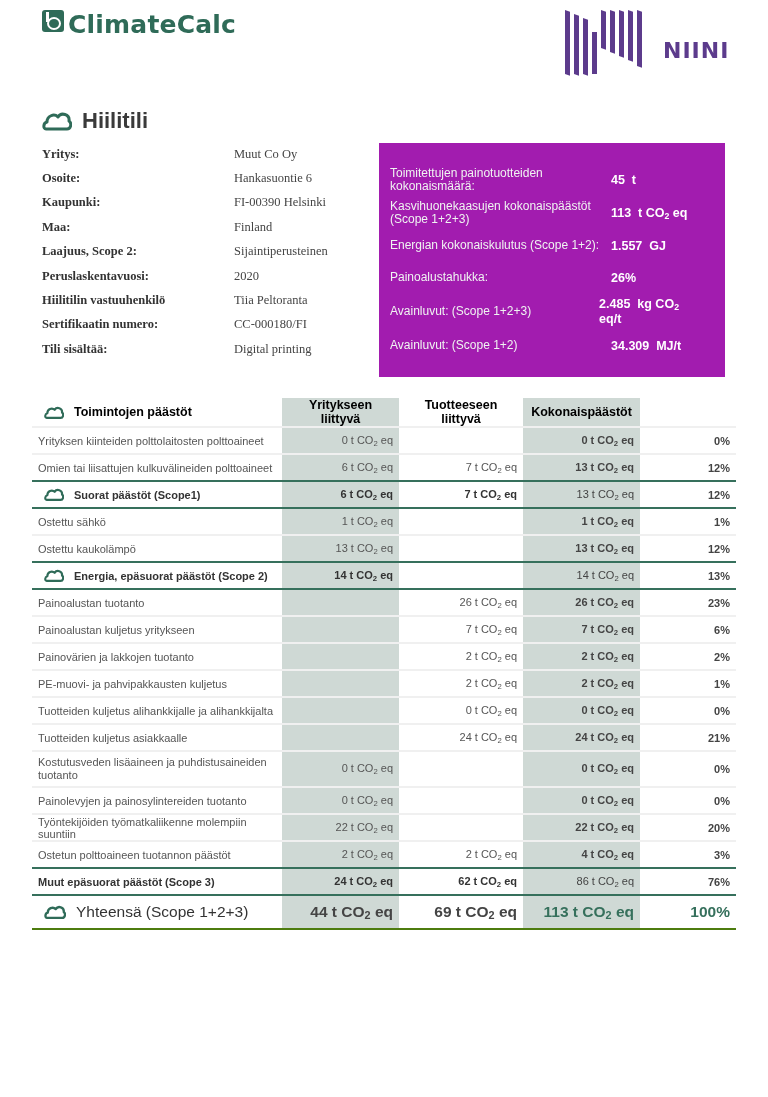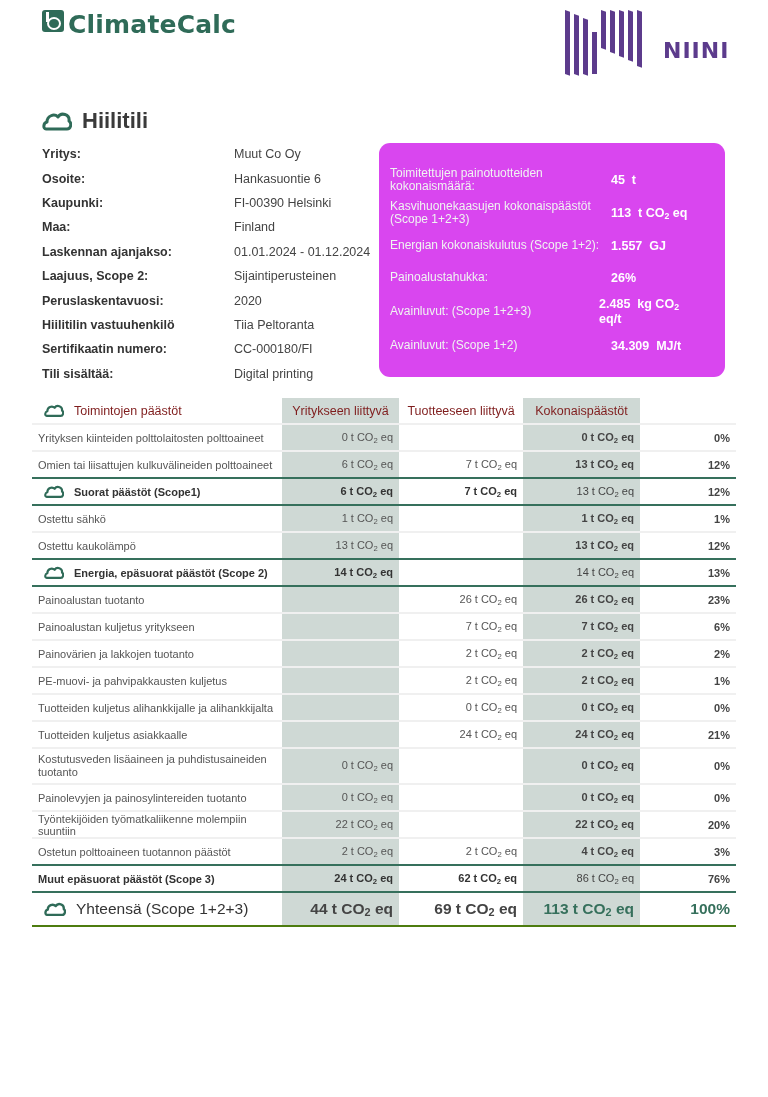--- a/index.html
+++ b/index.html
@@ -15,32 +15,32 @@
   .cc-logo .txt { font-size: 25px; font-weight: bold; color: #2f6b58; letter-spacing: 0.2px; font-family: "DejaVu Sans", sans-serif; }
 
   .niini { position: absolute; left: 565px; top: 10px; width: 170px; height: 66px; }
   .niini .bar { position: absolute; width: 5px; background: #5c3b8c; }
   .niini .word { position: absolute; left: 98px; top: 28px; font-size: 22px; font-weight: bold; color: #5c3b8c; letter-spacing: 1px; font-family: "DejaVu Sans", sans-serif; }
 
   .title { position: absolute; left: 42px; top: 108px; display: flex; align-items: center; }
   .title .t { font-size: 22px; font-weight: bold; color: #3a3a3a; margin-left: 10px; }
 
   .info { position: absolute; left: 42px; top: 142px; width: 330px; }
-  .info .row { display: flex; height: 24.4px; align-items: center; font-size: 12.5px; }
+  .info .row { display: flex; height: 24.4px; align-items: center; font-size: 12.5px; font-family: Liberation Serif, serif; }
   .info .lbl { width: 192px; font-weight: bold; color: #333; }
   .info .val { color: #444; }
 
-  .kpi { position: absolute; left: 379px; top: 143px; width: 346px; height: 234px; background: #d946ef; border-radius: 11px; padding: 24px 26px 0 11px; color: #fff; }
+  .kpi { position: absolute; left: 379px; top: 143px; width: 346px; height: 234px; background: #a21caf; border-radius: 0; padding: 24px 26px 0 11px; color: #fff; }
   .kpi .row { display: flex; align-items: center; min-height: 25px; margin-bottom: 7px; }
   .kpi .lbl { width: 221px; font-size: 12px; line-height: 13px; color: #f0f4f2; }
   .kpi .val { font-size: 12.5px; font-weight: bold; }
 
   table.em { position: absolute; left: 32px; top: 398px; width: 704px; border-collapse: collapse; font-size: 11px; }
   table.em td, table.em th { height: 27px; padding: 0 6px; border-bottom: 2px solid #f0f0f0; }
-  table.em th { font-size: 12.5px; font-weight: normal; color: #7f1d1d; text-align: center; height: 26px; border-bottom: 2px solid #f0f0f0; }
+  table.em th { font-size: 12.5px; font-weight: bold; color: #000000; text-align: center; height: 26px; border-bottom: 2px solid #f0f0f0; }
   table.em th.first { text-align: left; }
   .c1 { width: 250px; color: #555; }
   .c2 { width: 117px; text-align: right; background: #cfd9d5; color: #555; }
   .c3 { width: 124px; text-align: right; color: #555; }
   .c4 { width: 117px; text-align: right; background: #cfd9d5; color: #444; font-weight: bold; }
   .c5 { text-align: right; color: #444; font-weight: bold; }
   th.c2, th.c4 { background: #cfd9d5; }
   tr.sub td { border-bottom: 2px solid #36705c; }
   tr.pre td { border-bottom: 2px solid #36705c; }
   tr.sub td.c1 { font-weight: bold; color: #333; }
@@ -97,24 +97,20 @@
     </div>
   <div class="row">
       <span class="lbl">Kaupunki:</span>
       <span class="val">FI-00390 Helsinki</span>
     </div>
   <div class="row">
       <span class="lbl">Maa:</span>
       <span class="val">Finland</span>
     </div>
   <div class="row">
-      <span class="lbl">Laskennan ajanjakso:</span>
-      <span class="val">01.01.2024 - 01.12.2024</span>
-    </div>
-  <div class="row">
       <span class="lbl">Laajuus, Scope 2:</span>
       <span class="val">Sijaintiperusteinen</span>
     </div>
   <div class="row">
       <span class="lbl">Peruslaskentavuosi:</span>
       <span class="val">2020</span>
     </div>
   <div class="row">
       <span class="lbl">Hiilitilin vastuuhenkilö</span>
       <span class="val">Tiia Peltoranta</span>

